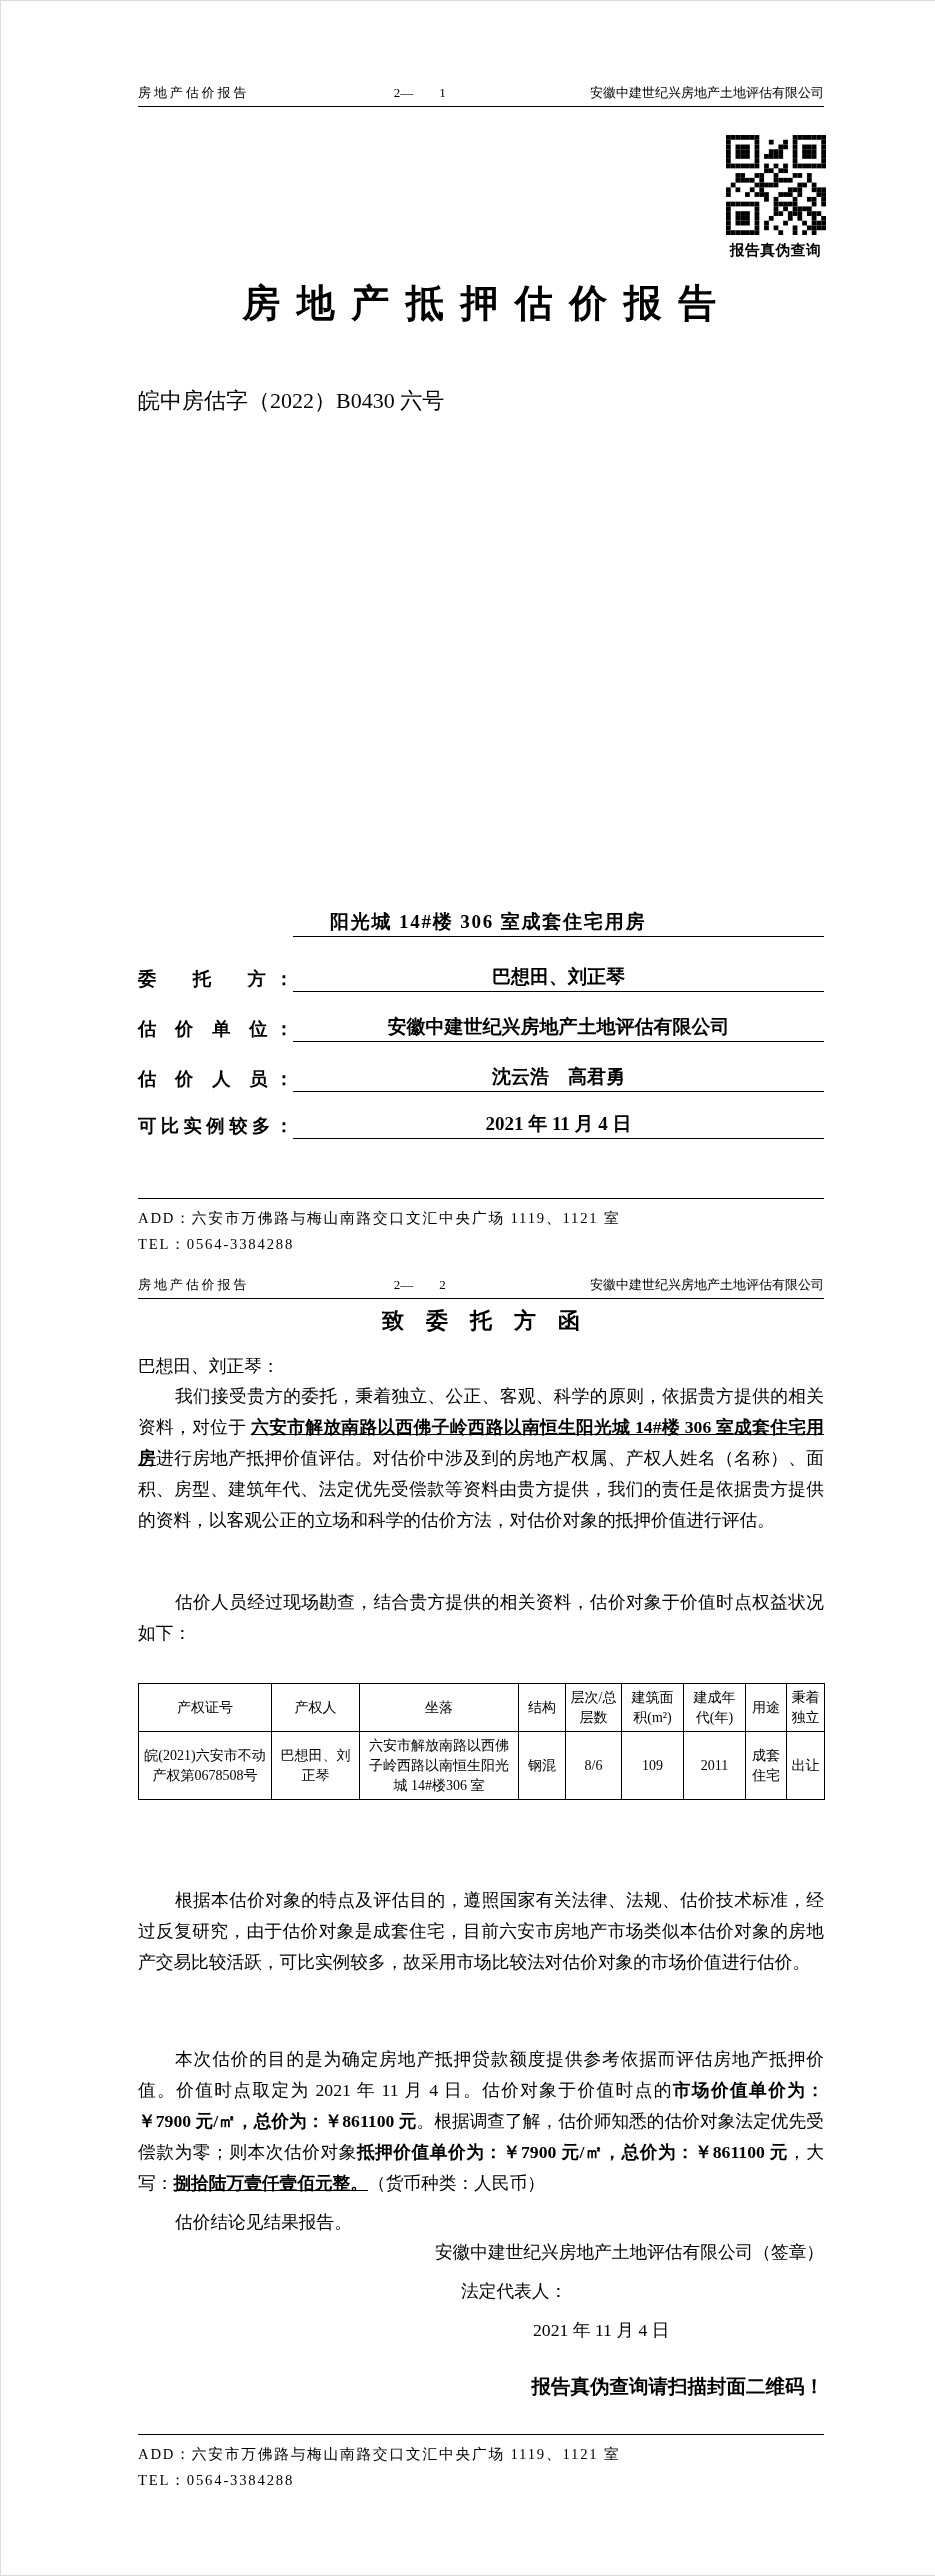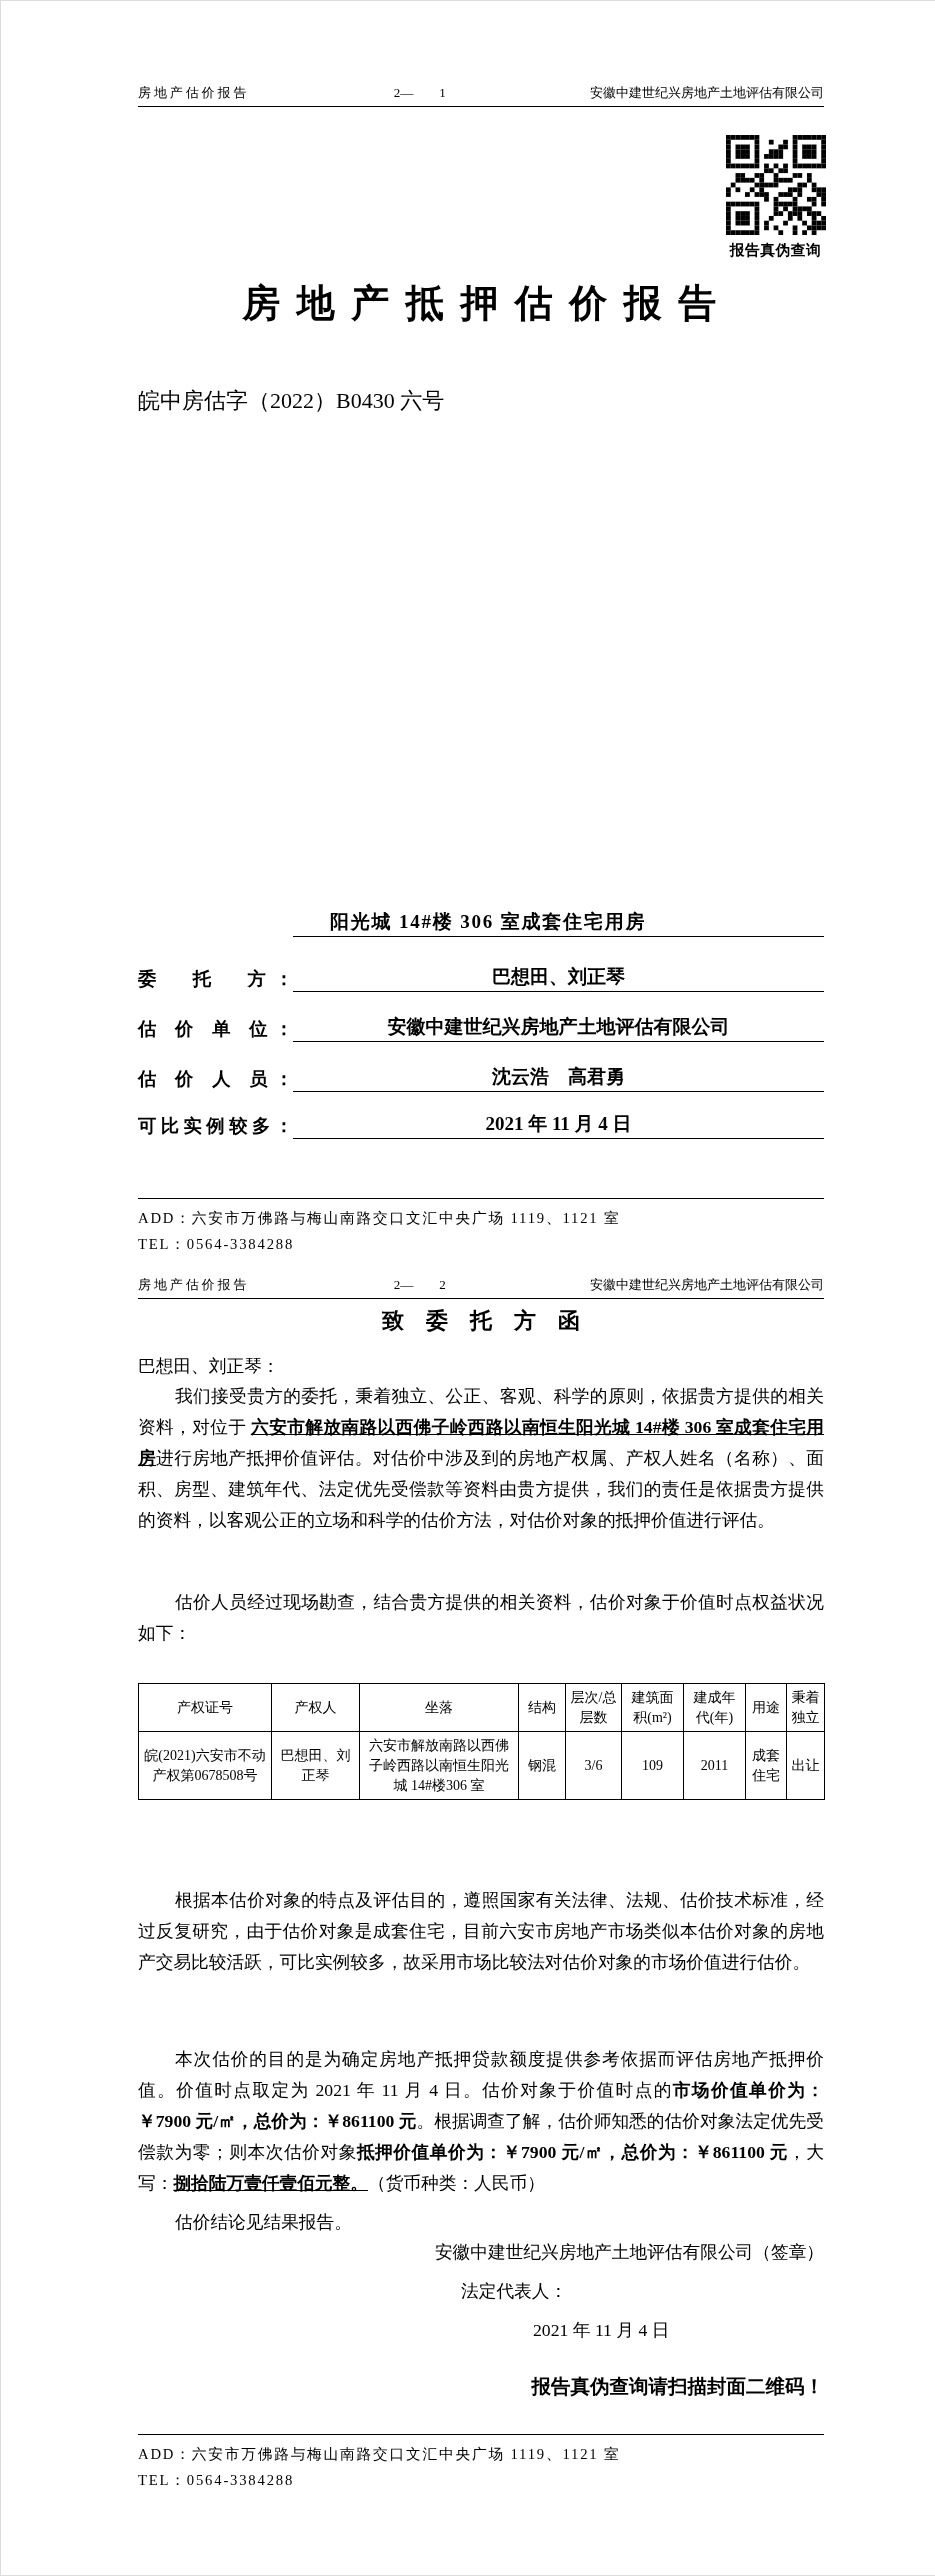--- a/index.html
+++ b/index.html
@@ -351,21 +351,21 @@
         <th>用途</th>
         <th>秉着独立</th>
       </tr>
     </thead>
     <tbody>
       <tr>
         <td>皖(2021)六安市不动产权第0678508号</td>
         <td>巴想田、刘正琴</td>
         <td>六安市解放南路以西佛子岭西路以南恒生阳光城 14#楼306 室</td>
         <td>钢混</td>
-        <td>3/6</td>
+        <td>8/6</td>
         <td>109</td>
         <td>2011</td>
         <td>成套住宅</td>
         <td>出让</td>
       </tr>
     </tbody>
   </table>
 
   <div class="blk para p3">根据本估价对象的特点及评估目的，遵照国家有关法律、法规、估价技术标准，经过反复研究，由于估价对象是成套住宅，目前六安市房地产市场类似本估价对象的房地产交易比较活跃，可比实例较多，故采用市场比较法对估价对象的市场价值进行估价。</div>
   <div class="blk para p4"><span>本次估价的目的是为确定房地产抵押贷款额度提供参考依据而评估房地产抵押价值。价值时点取定为 2021 年 11 月 4 日。估价对象于价值时点的</span><span style="font-weight: bold;">市场价值单价为：￥7900 元/㎡，总价为：￥861100 元</span><span>。根据调查了解，估价师知悉的估价对象法定优先受偿款为零；则本次估价对象</span><span style="font-weight: bold;">抵押价值单价为：￥7900 元/㎡，总价为：￥861100 元</span><span>，大写：</span><span style="font-weight: bold; text-decoration: underline;">捌拾陆万壹仟壹佰元整。</span><span>（货币种类：人民币）</span></div>

